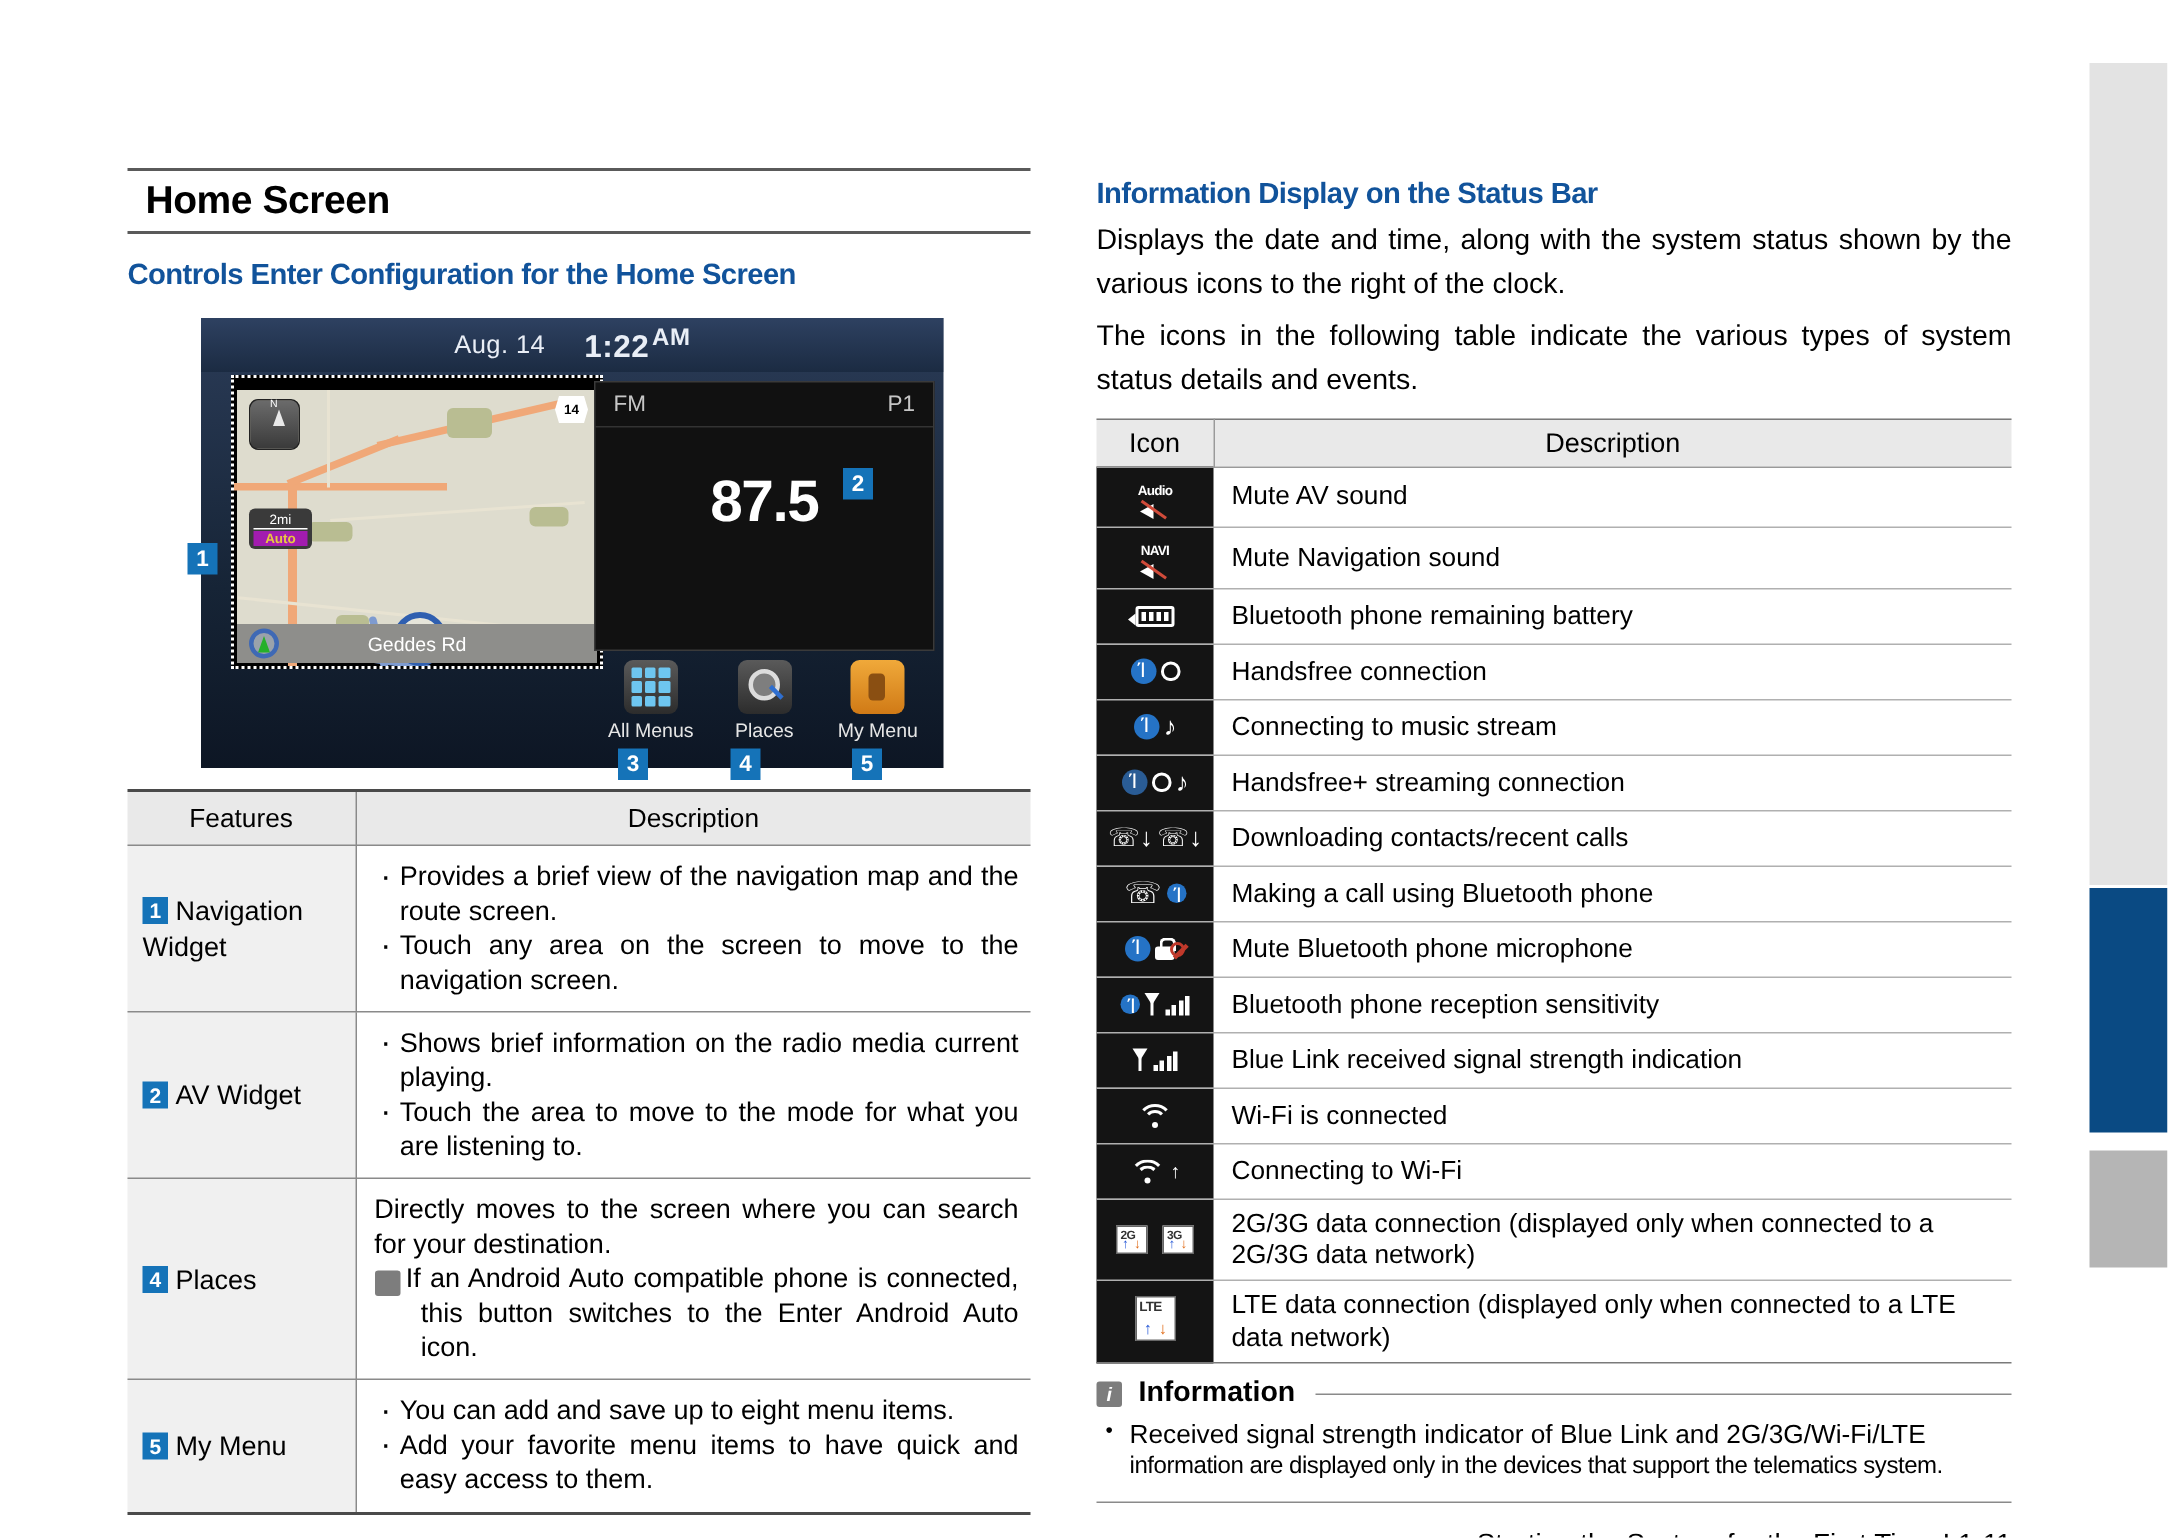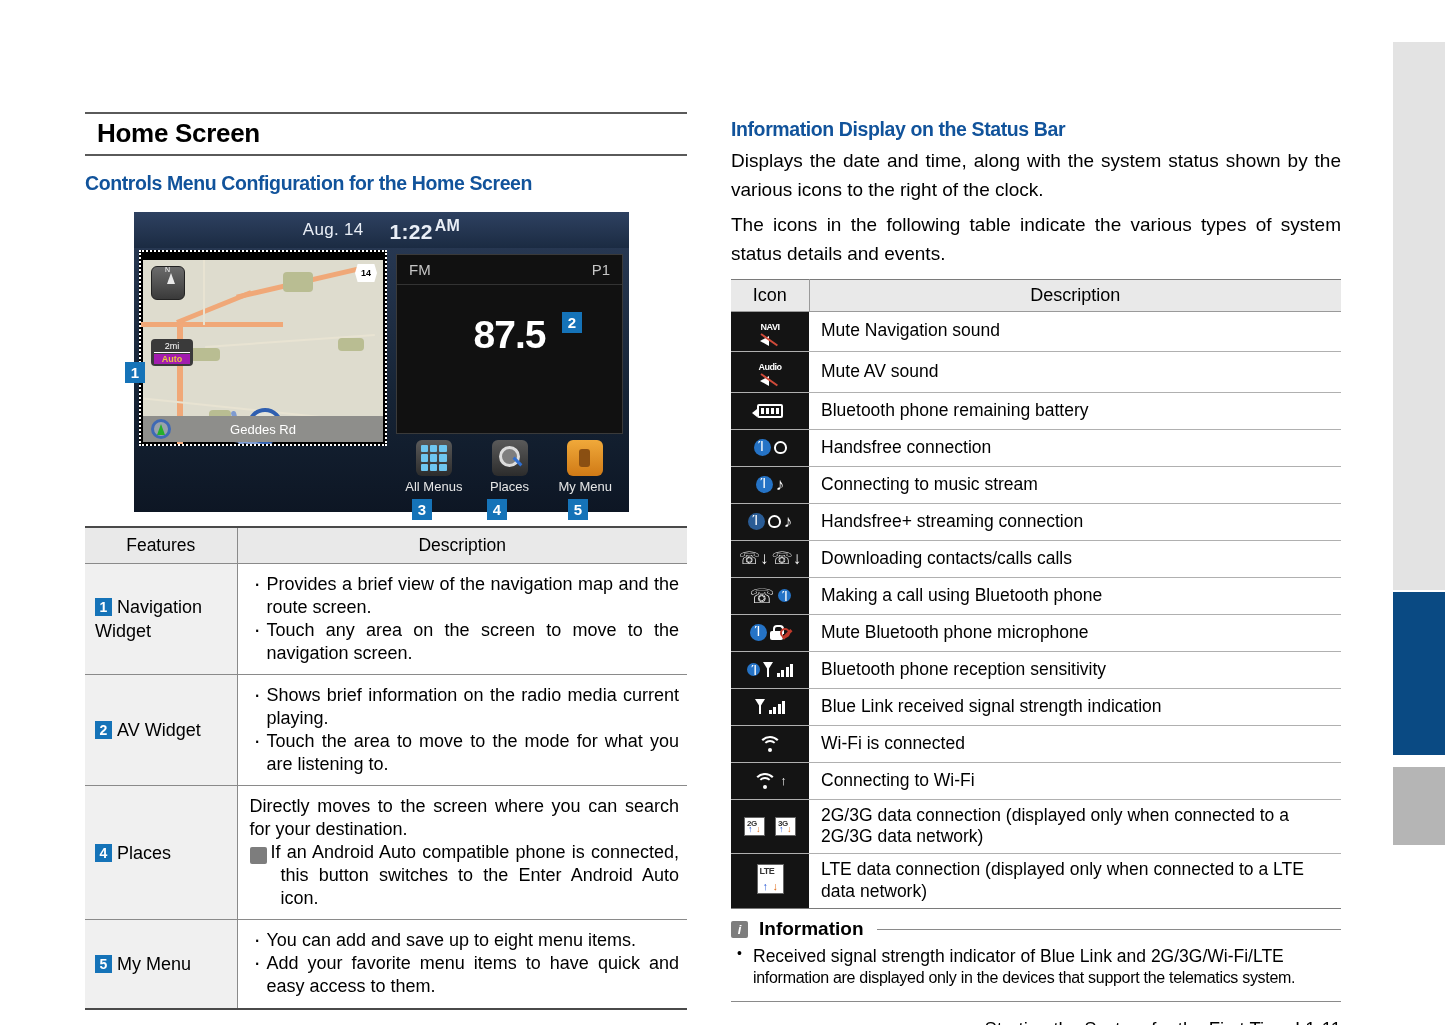--- a/index.html
+++ b/index.html
@@ -49,21 +49,21 @@
     position:absolute; left:0; top:0; width:495px; height:36px;
     background:linear-gradient(180deg,#2e4161 0%,#1b2b42 100%);
     color:#e9eef6; display:flex; align-items:center; justify-content:center; gap:26px;
     font-size:17px; letter-spacing:.3px;
   }
   .shot-status .time { font-size:21px; font-weight:bold; }
   .shot-status .ampm { font-size:16px; font-weight:bold; vertical-align:super; margin-left:2px; }
 
   
   .map-widget {
-    position:absolute; left:5px; top:38px; width:248px; height:196px;
+    position:absolute; left:20px; top:38px; width:248px; height:196px;
     border:2px dotted #ffffff; background:#000; overflow:hidden;
   }
   .map-canvas {
     position:absolute; left:2px; top:8px; right:2px; bottom:28px;
     background:#dedcce;
   }
   .road { position:absolute; background:#f0a878; }
   .road.thin { background:#e8e3d2; }
   .riv { position:absolute; background:#7e9bd0; }
   .green { position:absolute; background:#b9bd92; border-radius:4px; }
@@ -251,21 +251,21 @@
 </style>
 </head>
 <body>
 
 <div class="page">
 
   <div class="col-left">
 
     <div class="h1-rule-top"></div>
     <div class="h1 h1-rule-bot">Home Screen</div>
-    <div class="h2">Controls Menu Configuration for the Home Screen</div>
+    <div class="h2">Controls Enter Configuration for the Home Screen</div>
 
     <div class="shot-wrap">
       <div class="shot">
 
         <div class="shot-status">
           <span>Aug. 14</span>
           <span class="time">
             <span>1:22</span><span class="ampm">AM</span>
           </span>
         </div>
@@ -405,32 +405,32 @@
       <thead>
         <tr>
           <th class="ci">Icon</th>
           <th>Description</th>
         </tr>
       </thead>
       <tbody>
         <tr>
           <td class="ci">
             <span class="gi">
+                <span class="mute-stack"><span class="tw">Audio</span><br><span class="spk"></span></span>
+              </span>
+          </td>
+          <td class="cd">Mute AV sound</td>
+        </tr>
+        <tr>
+          <td class="ci">
+            <span class="gi">
                 <span class="mute-stack"><span class="tw">NAVI</span><br><span class="spk"></span></span>
               </span>
           </td>
           <td class="cd">Mute Navigation sound</td>
-        </tr>
-        <tr>
-          <td class="ci">
-            <span class="gi">
-                <span class="mute-stack"><span class="tw">Audio</span><br><span class="spk"></span></span>
-              </span>
-          </td>
-          <td class="cd">Mute AV sound</td>
         </tr>
         <tr>
           <td class="ci">
             <span class="gi">
                 <span class="batt">
                   <i></i>
                 </span>
               </span>
           </td>
           <td class="cd">Bluetooth phone remaining battery</td>
@@ -463,21 +463,21 @@
           </td>
           <td class="cd">Handsfree+ streaming connection</td>
         </tr>
         <tr>
           <td class="ci">
             <span class="gi">
                 <span class="phone">☏↓</span>
                 <span class="phone">☏↓</span>
               </span>
           </td>
-          <td class="cd">Downloading contacts/calls calls</td>
+          <td class="cd">Downloading contacts/recent calls</td>
         </tr>
         <tr>
           <td class="ci">
             <span class="gi">
                 <span class="phone" style="font-size:20px">☏</span>
                 <span class="bt" style="width:13px;height:13px"></span>
               </span>
           </td>
           <td class="cd">Making a call using Bluetooth phone</td>
         </tr>

